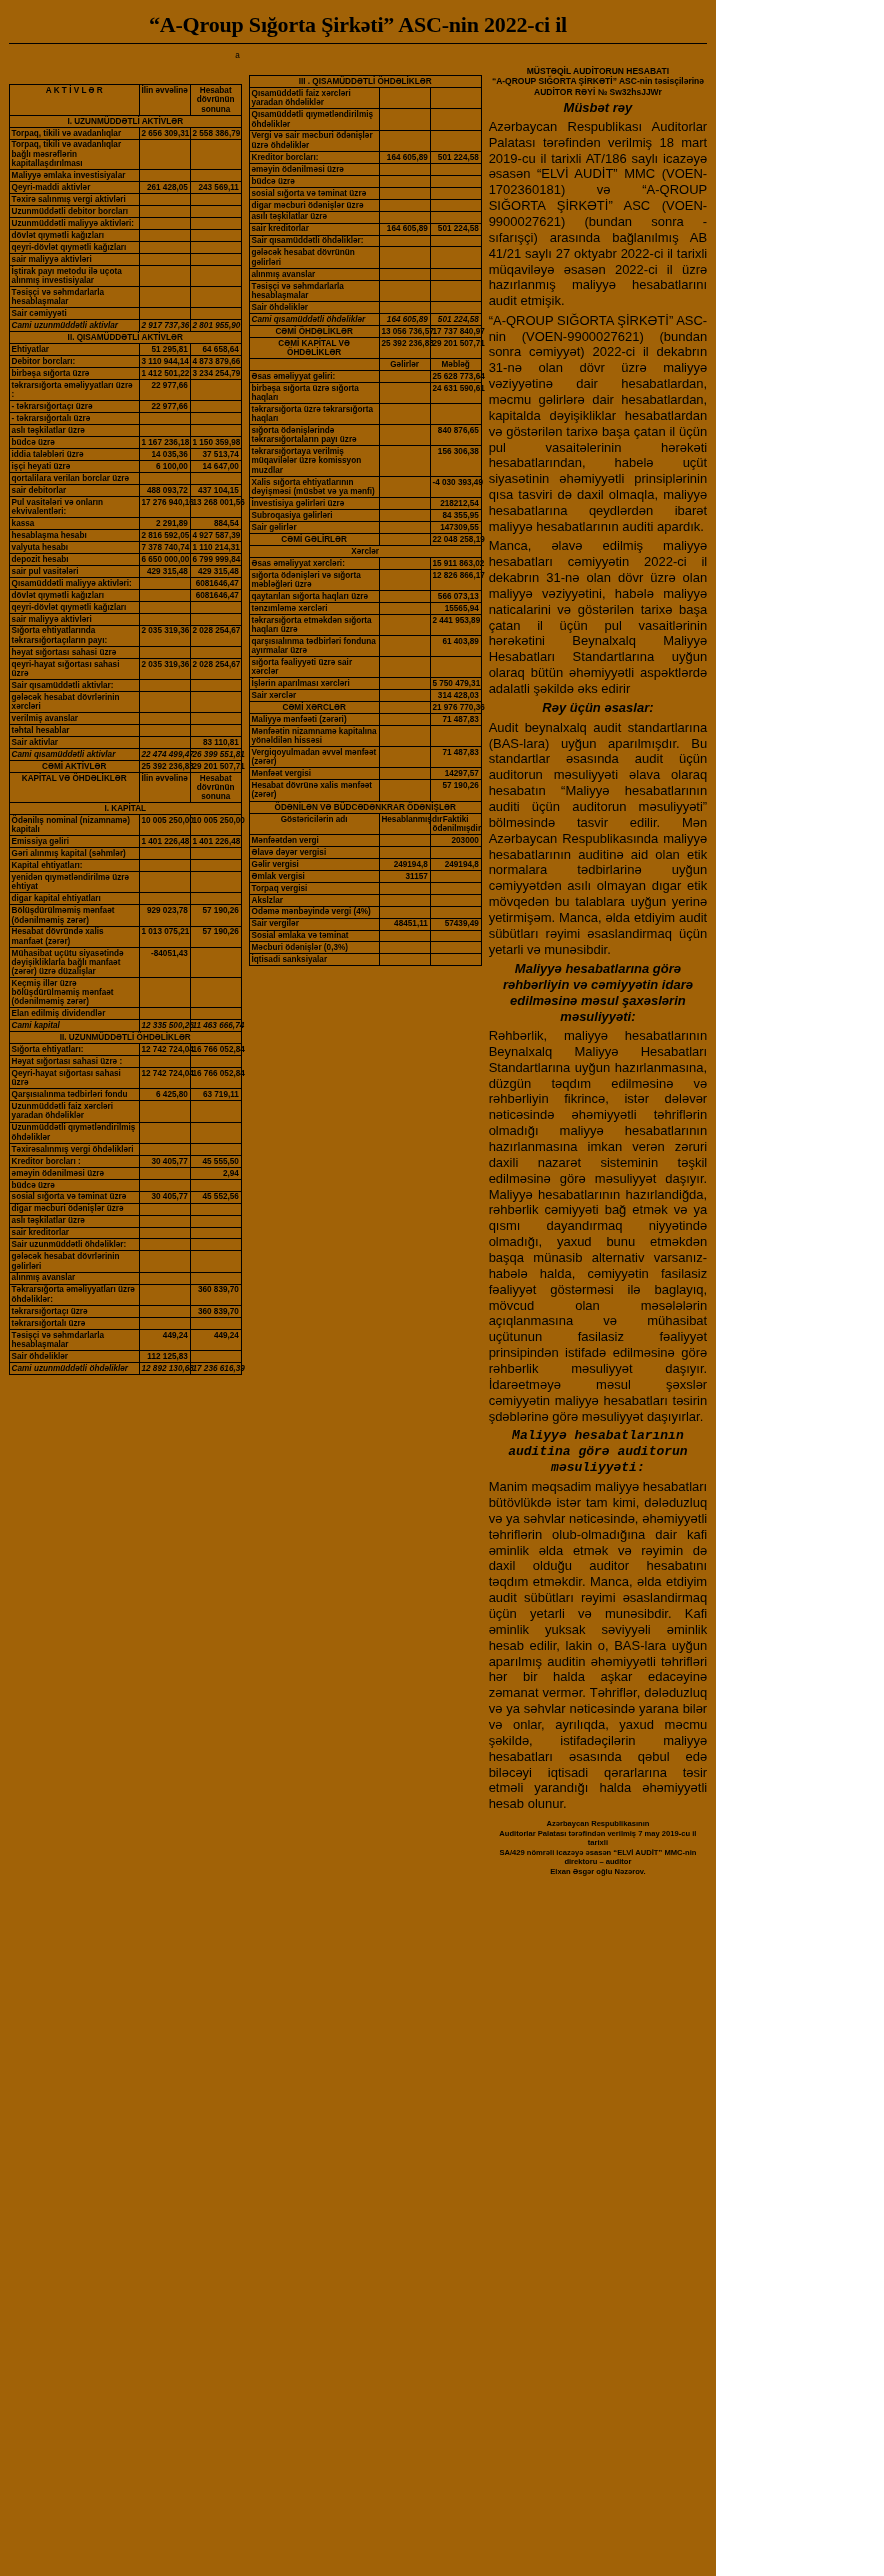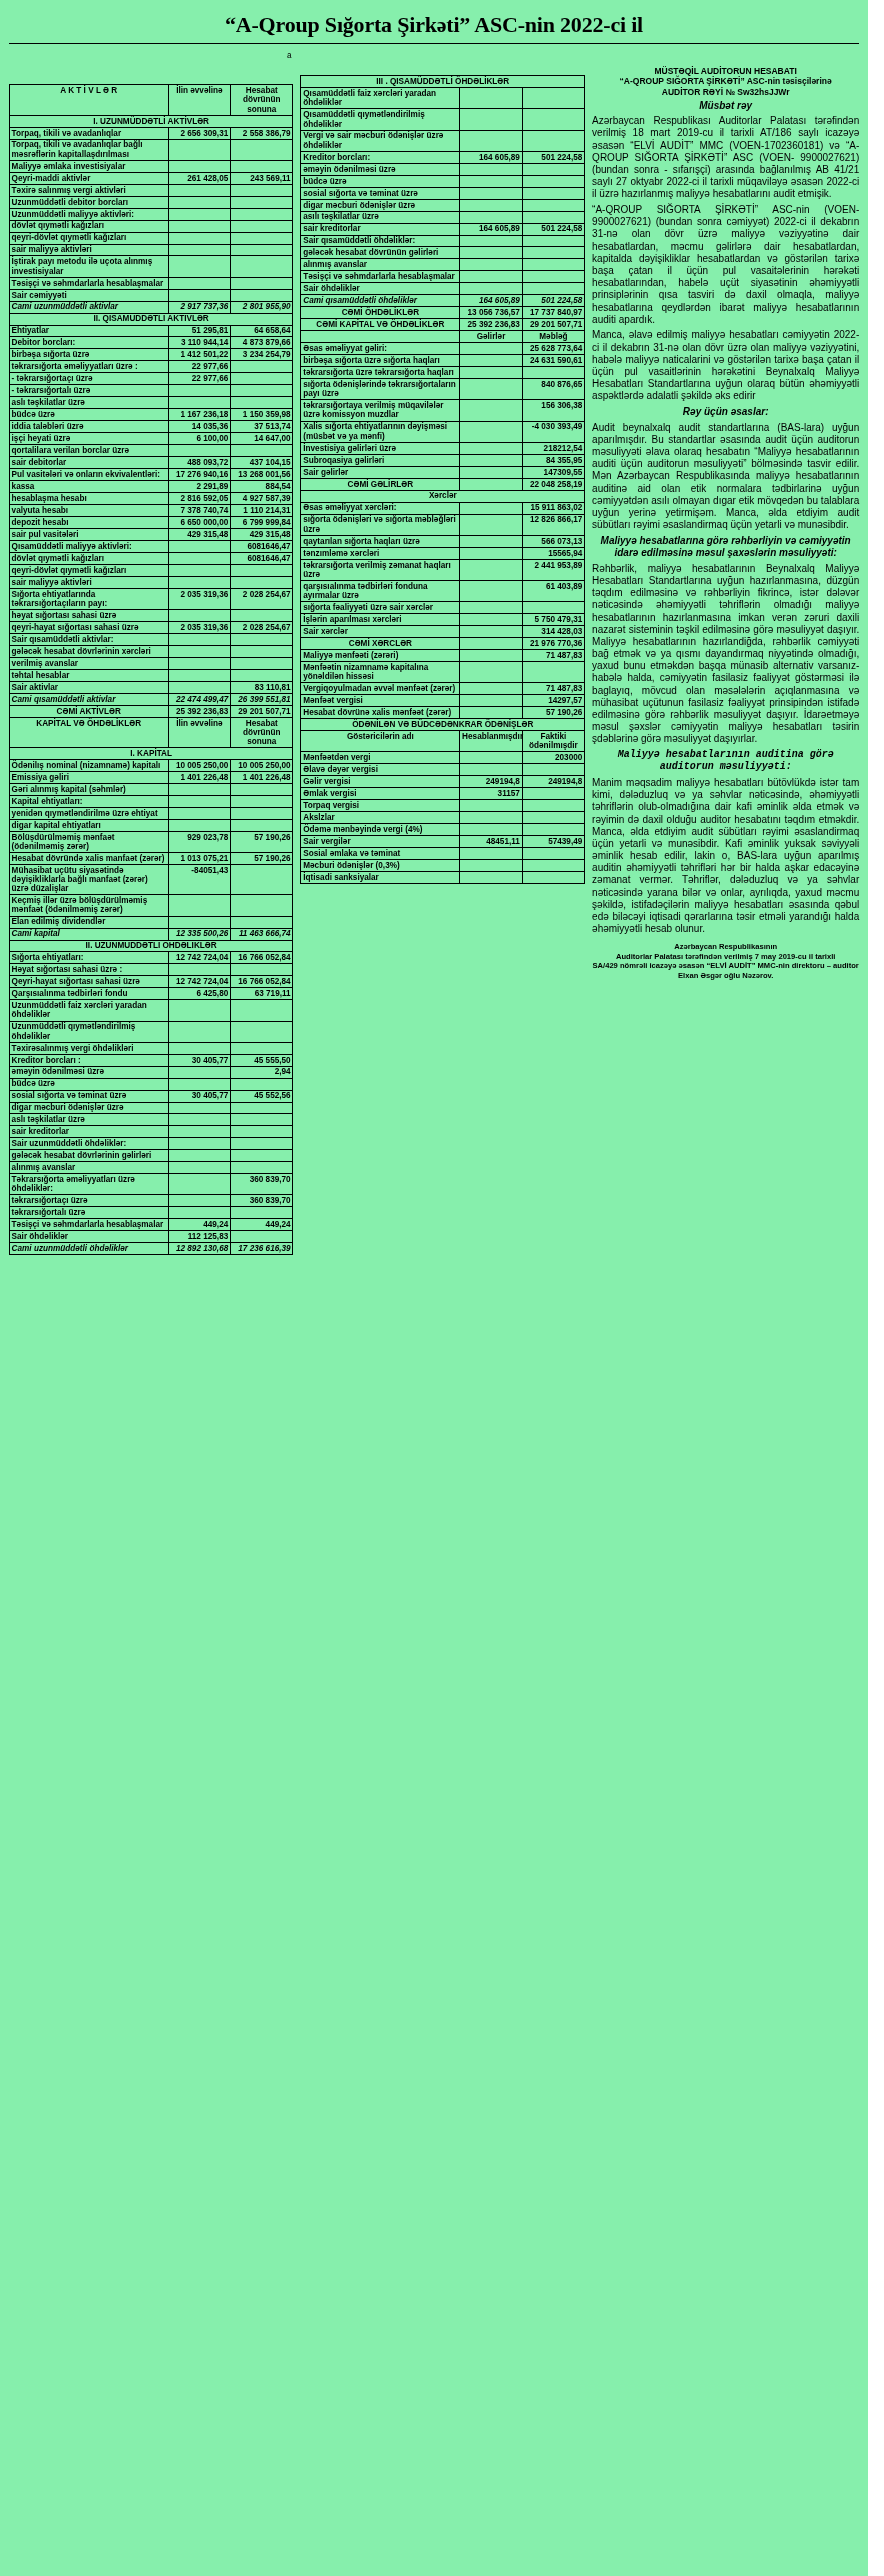--- a/index.html
+++ b/index.html
@@ -2,25 +2,25 @@
 <html style="font-size:14px"><head>
 <meta charset="utf-8">
 <style>
   * { box-sizing: border-box; }
   html, body {
     margin: 0; padding: 0;
     background: #ffffff;
     font-family: "Liberation Sans", sans-serif;
   }
   .page {
-    width: 868px;
+    width: 716px;
     min-height: 2576px;
     position: relative;
     padding: 7px 8.8px 8.8px 8.8px;
-    background: #86efac;
+    background: #a16207;
   }
   .doc-title {
     text-align: center;
     font-family: "Liberation Serif", serif;
     font-weight: bold;
     font-size: 22px;
     line-height: 1.25;
     margin: 3.5px 0 1.8px 0;
     letter-spacing: -0.2px;
   }
@@ -75,21 +75,21 @@
 
   
   .report-title {
     text-align: center;
     font-weight: bold;
     font-size: 8.5px;
     line-height: 1.2;
     margin: 6.2px 0 2.7px 0;
   }
   .rep {
-    font-size: 10px;
+    font-size: 13px;
     line-height: 1.22;
     text-align: justify;
     margin: 0 0 3.5px 0;
   }
   .rep-i { font-style: italic; font-weight: bold; }
   .sign {
     text-align: center;
     font-size: 7.6px;
     font-weight: bold;
     line-height: 1.25;
@@ -750,21 +750,21 @@
               <td class="lbl">qaytarılan sığorta haqları üzrə</td>
               <td class="num"></td>
               <td class="num">566 073,13</td>
             </tr>
             <tr>
               <td class="lbl">tənzımləmə xərcləri</td>
               <td class="num"></td>
               <td class="num">15565,94</td>
             </tr>
             <tr>
-              <td class="lbl">təkrarsığorta verilmiş zəmanat haqları üzrə</td>
+              <td class="lbl">təkrarsığorta etməkdən sığorta haqları üzrə</td>
               <td class="num"></td>
               <td class="num">2 441 953,89</td>
             </tr>
             <tr>
               <td class="lbl">qarşısıalınma tədbirləri fonduna ayırmalar üzrə</td>
               <td class="num"></td>
               <td class="num">61 403,89</td>
             </tr>
             <tr>
               <td class="lbl">sığorta fəaliyyəti üzrə sair xərclər</td>

